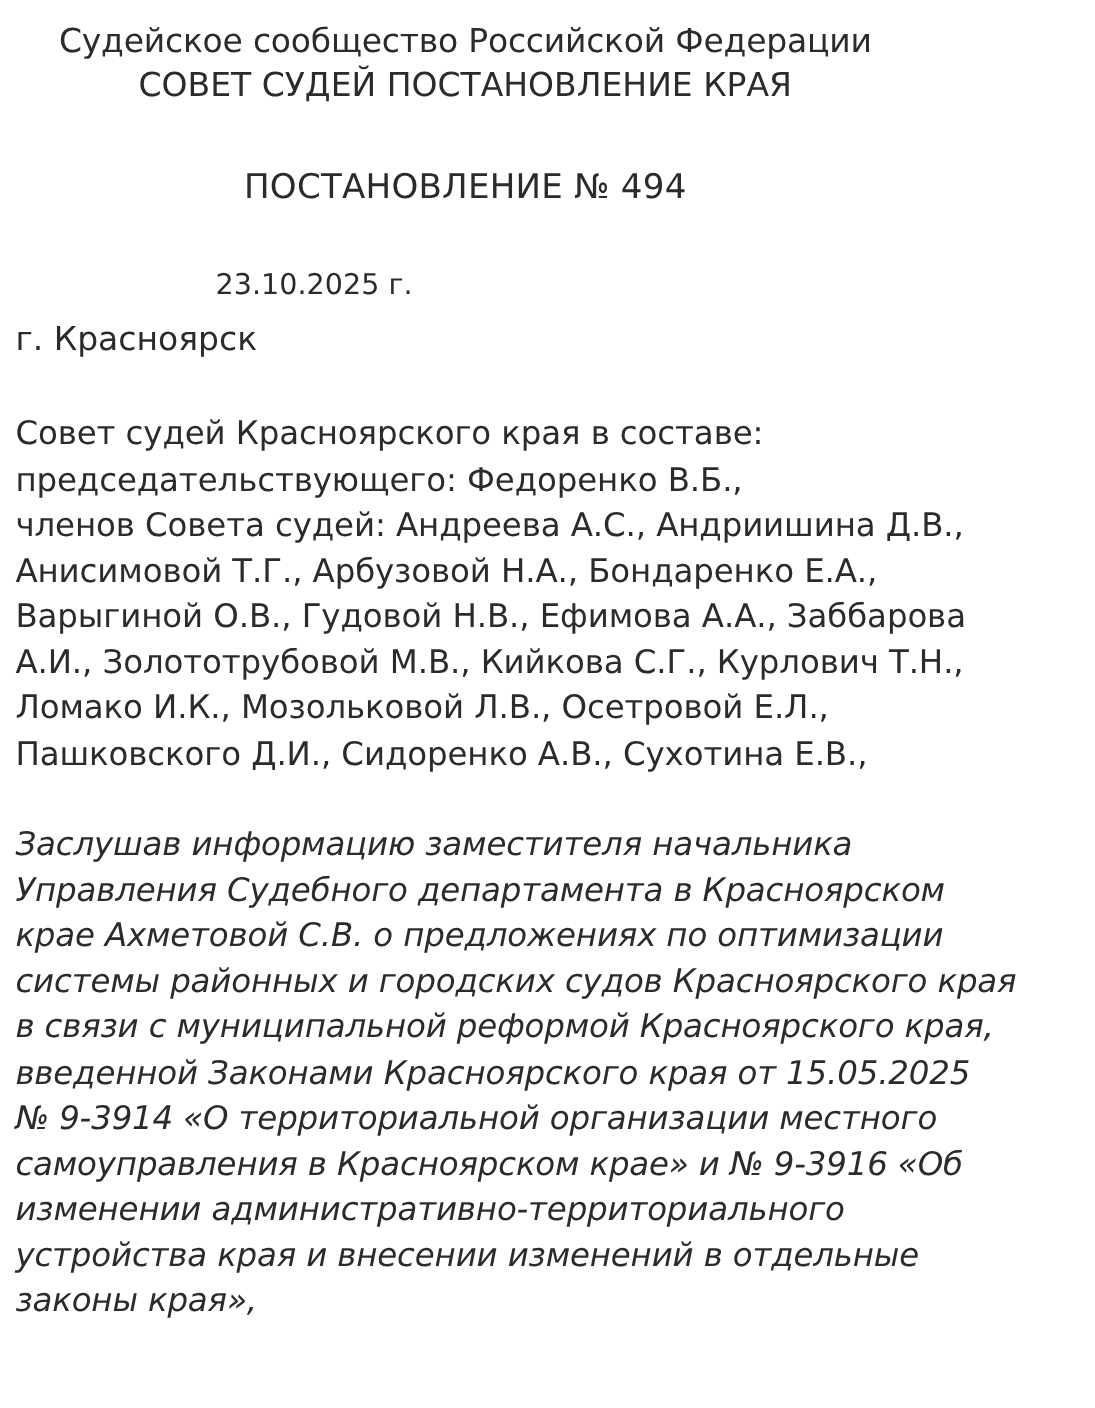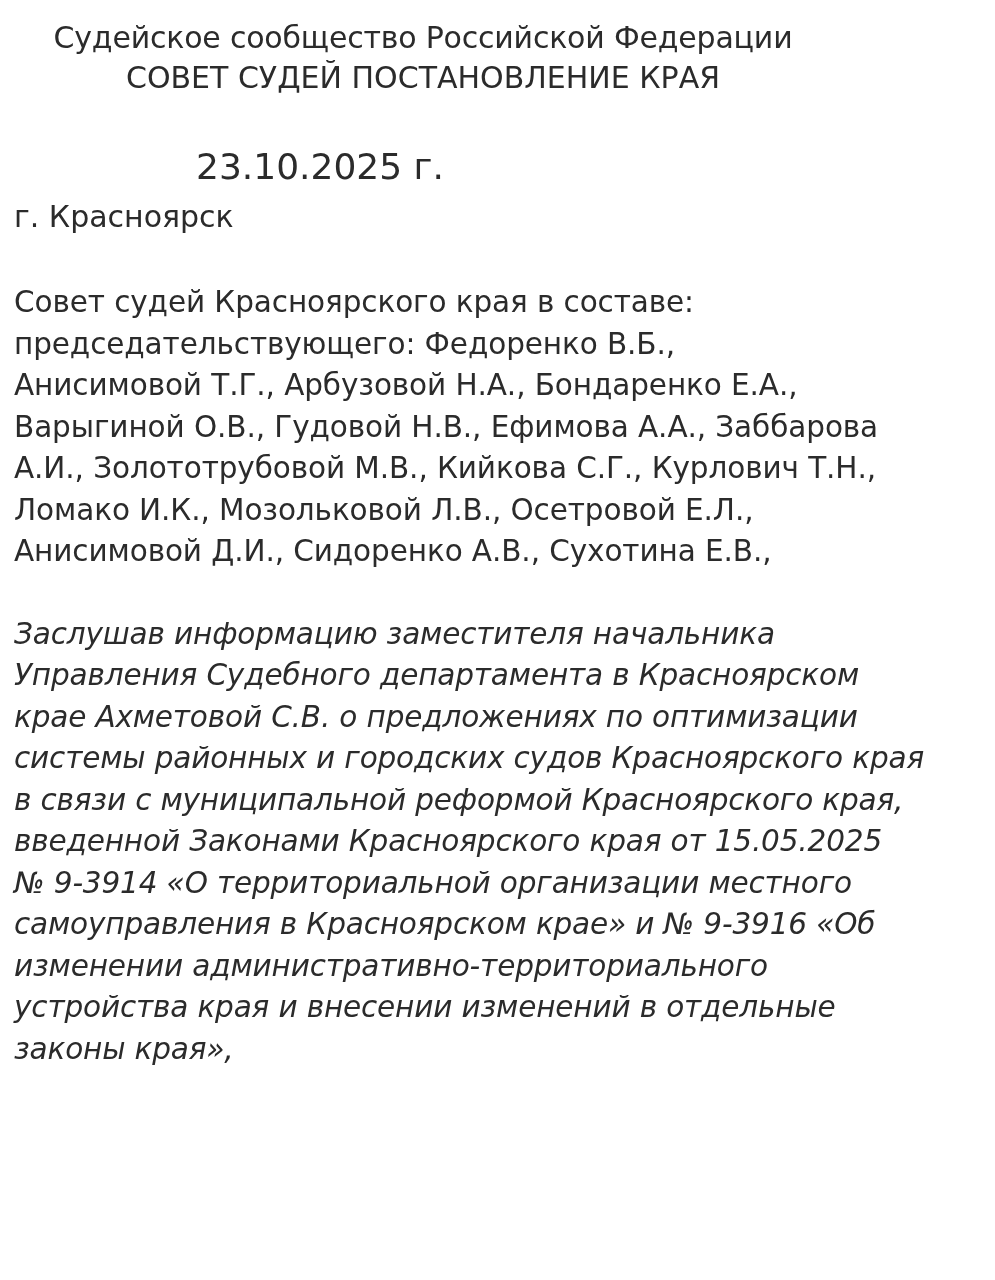--- a/index.html
+++ b/index.html
@@ -40,21 +40,21 @@
   .doc-title {
     text-align: center;
     font-size: 31px;
     line-height: 40px;
     margin-top: 52px;
     letter-spacing: 0.2px;
   }
   .date-row {
     margin-top: 50px;
     padding-left: 182px;
-    font-size: 36px;
+    font-size: 26px;
     line-height: 38px;
   }
   .city-row {
     margin-top: 12px;
     text-align: left;
     padding-right: 24px;
     font-size: 30px;
     line-height: 38px;
   }
   .body-block {
@@ -84,32 +84,34 @@
 </head>
 <body>
 
 <div class="page">
 
   <div class="header-block">
     <div class="org-line">Судейское сообщество Российской Федерации</div>
     <div class="org-line-2">СОВЕТ СУДЕЙ ПОСТАНОВЛЕНИЕ КРАЯ</div>
   </div>
 
+  <div class="doc-title">ПОСТАНОВЛЕНИЕ № 494</div>
 
   <div class="date-row">23.10.2025 г.</div>
   <div class="city-row">г. Красноярск</div>
 
   <div class="body-block composition">
     <div class="line">Совет судей Красноярского края в составе:</div>
     <div class="line">председательствующего: Федоренко В.Б.,</div>
+    <div class="line">членов Совета судей: Андреева А.С., Андриишина Д.В.,</div>
     <div class="line">Анисимовой Т.Г., Арбузовой Н.А., Бондаренко Е.А.,</div>
     <div class="line">Варыгиной О.В., Гудовой Н.В., Ефимова А.А., Заббарова</div>
     <div class="line">А.И., Золототрубовой М.В., Кийкова С.Г., Курлович Т.Н.,</div>
     <div class="line">Ломако И.К., Мозольковой Л.В., Осетровой Е.Л.,</div>
-    <div class="line">Анисимовой Д.И., Сидоренко А.В., Сухотина Е.В.,</div>
+    <div class="line">Пашковского Д.И., Сидоренко А.В., Сухотина Е.В.,</div>
   </div>
 
   <div class="gap"></div>
 
   <div class="narrative">
     <div class="line">Заслушав информацию заместителя начальника</div>
     <div class="line">Управления Судебного департамента в Красноярском</div>
     <div class="line">крае Ахметовой С.В. о предложениях по  оптимизации</div>
     <div class="line">системы районных и городских судов Красноярского края</div>
     <div class="line">в связи с муниципальной реформой Красноярского края,</div>

